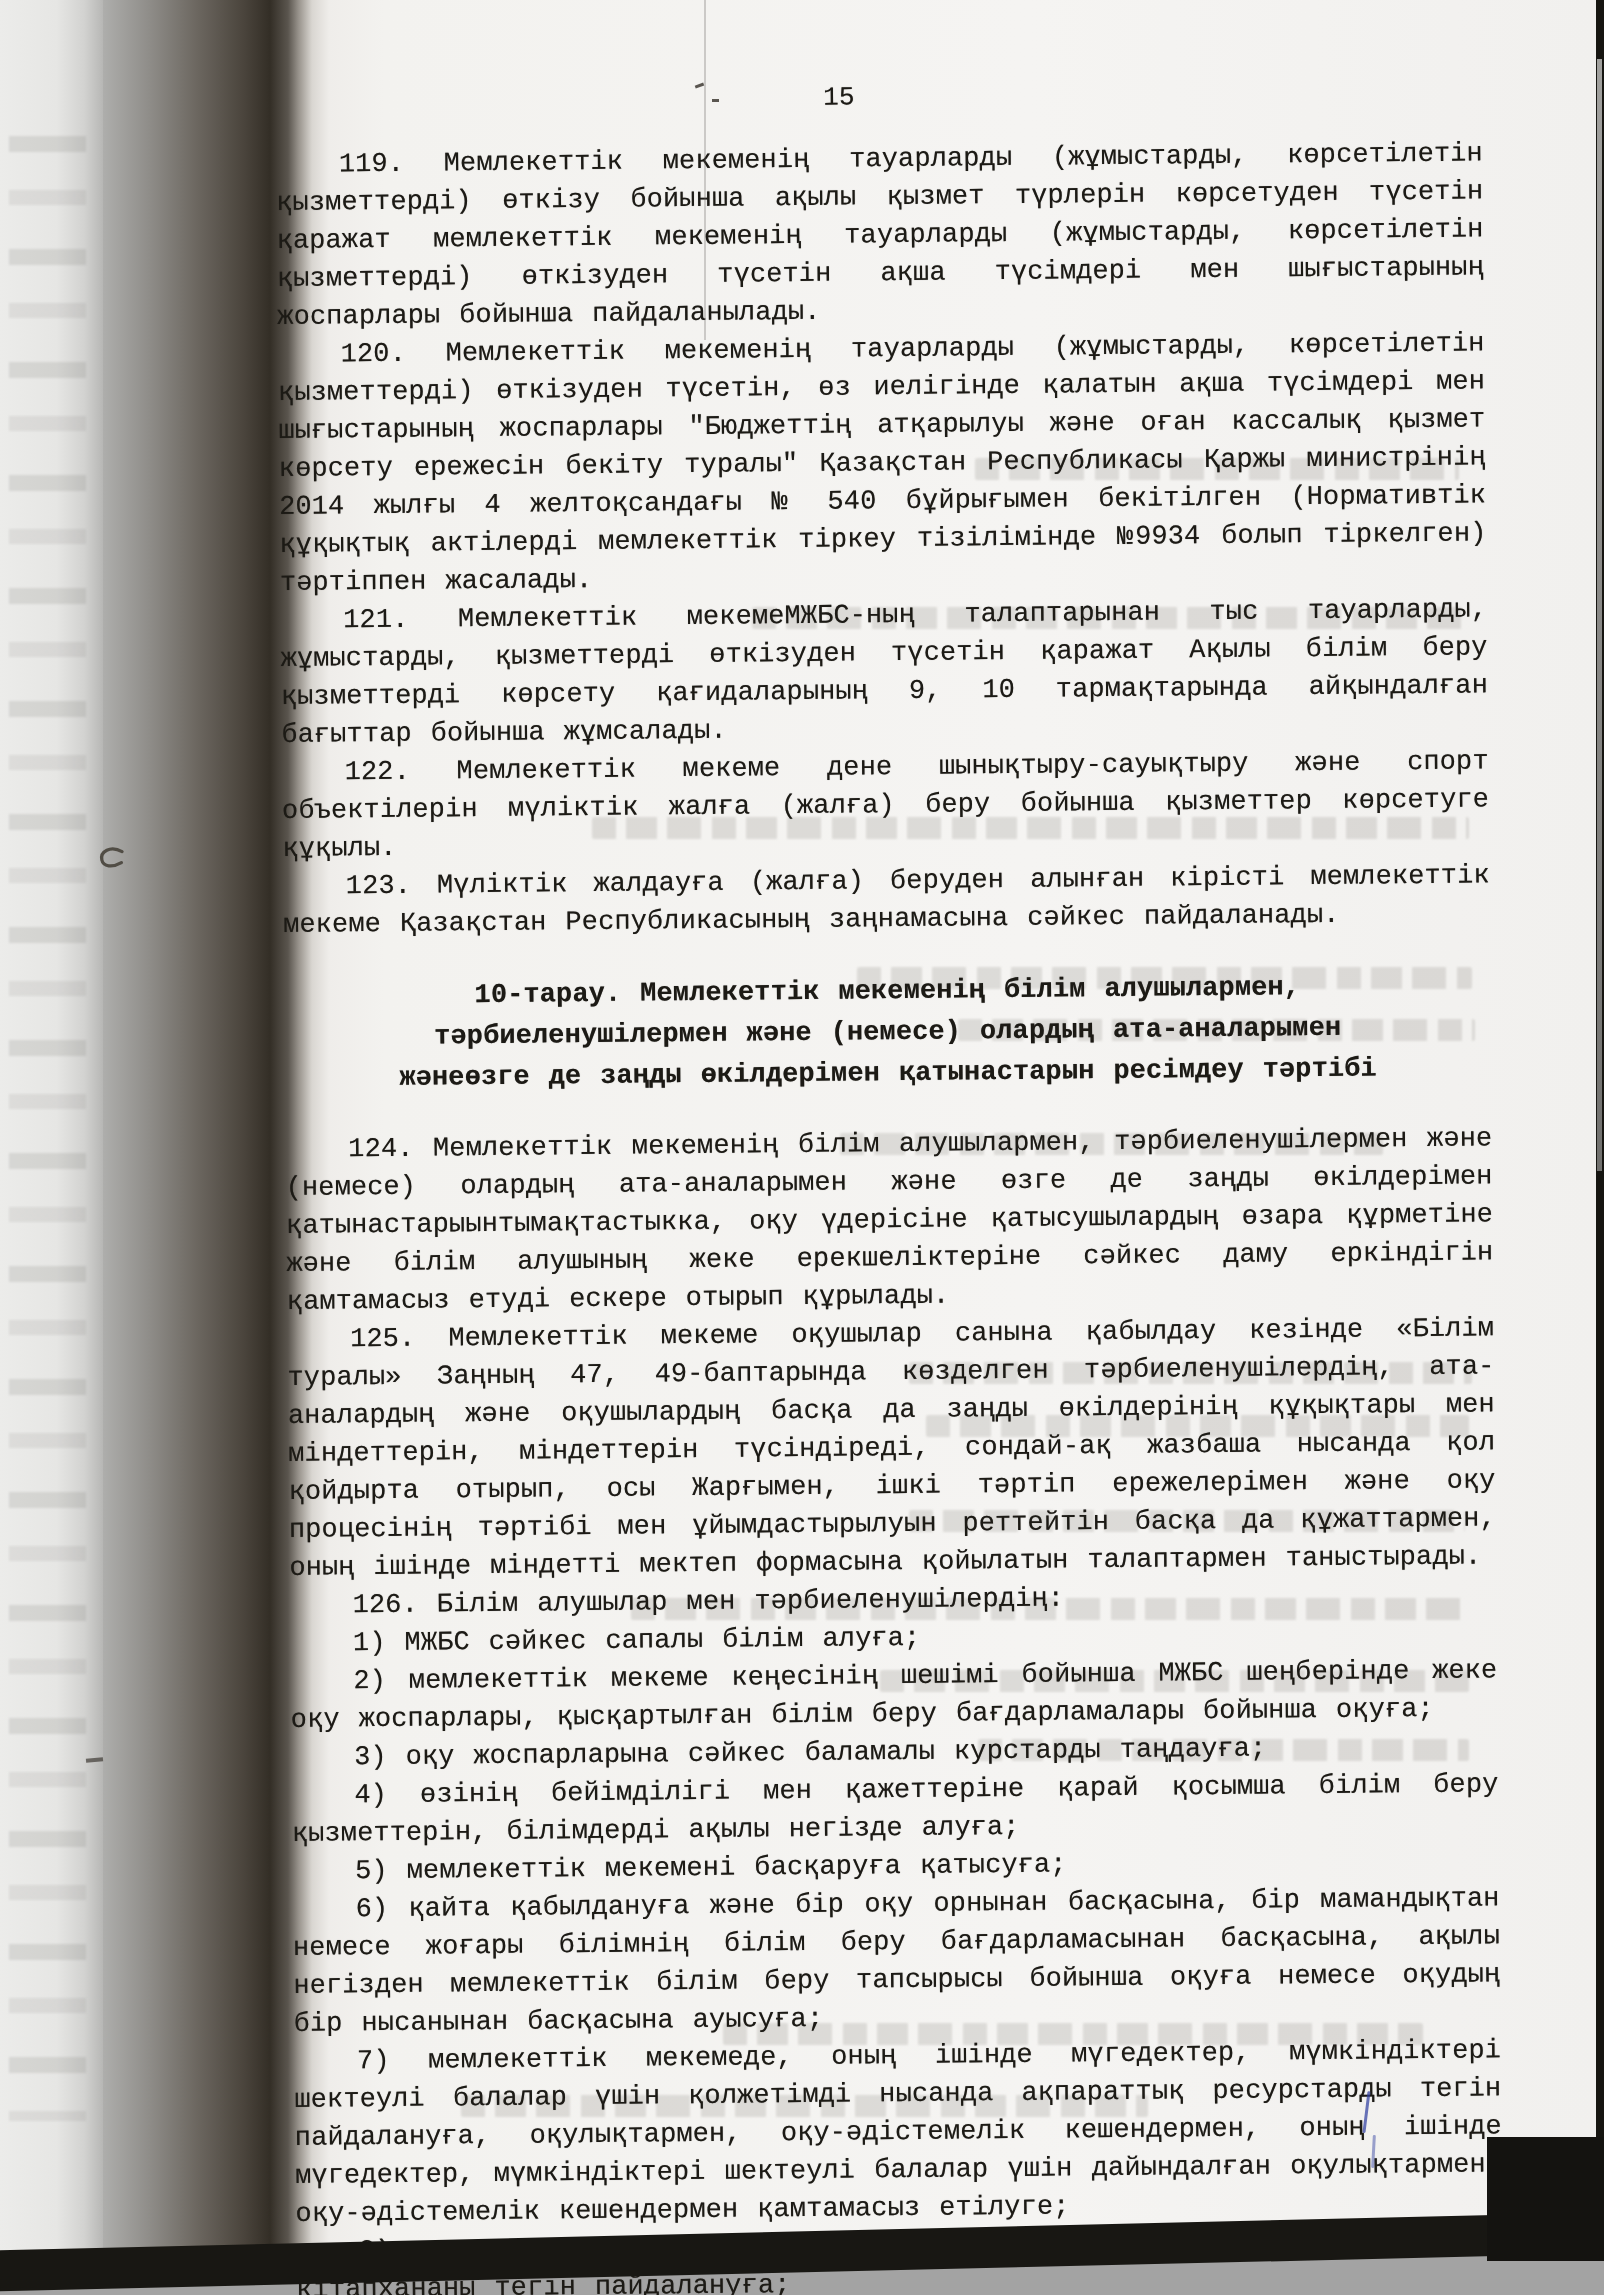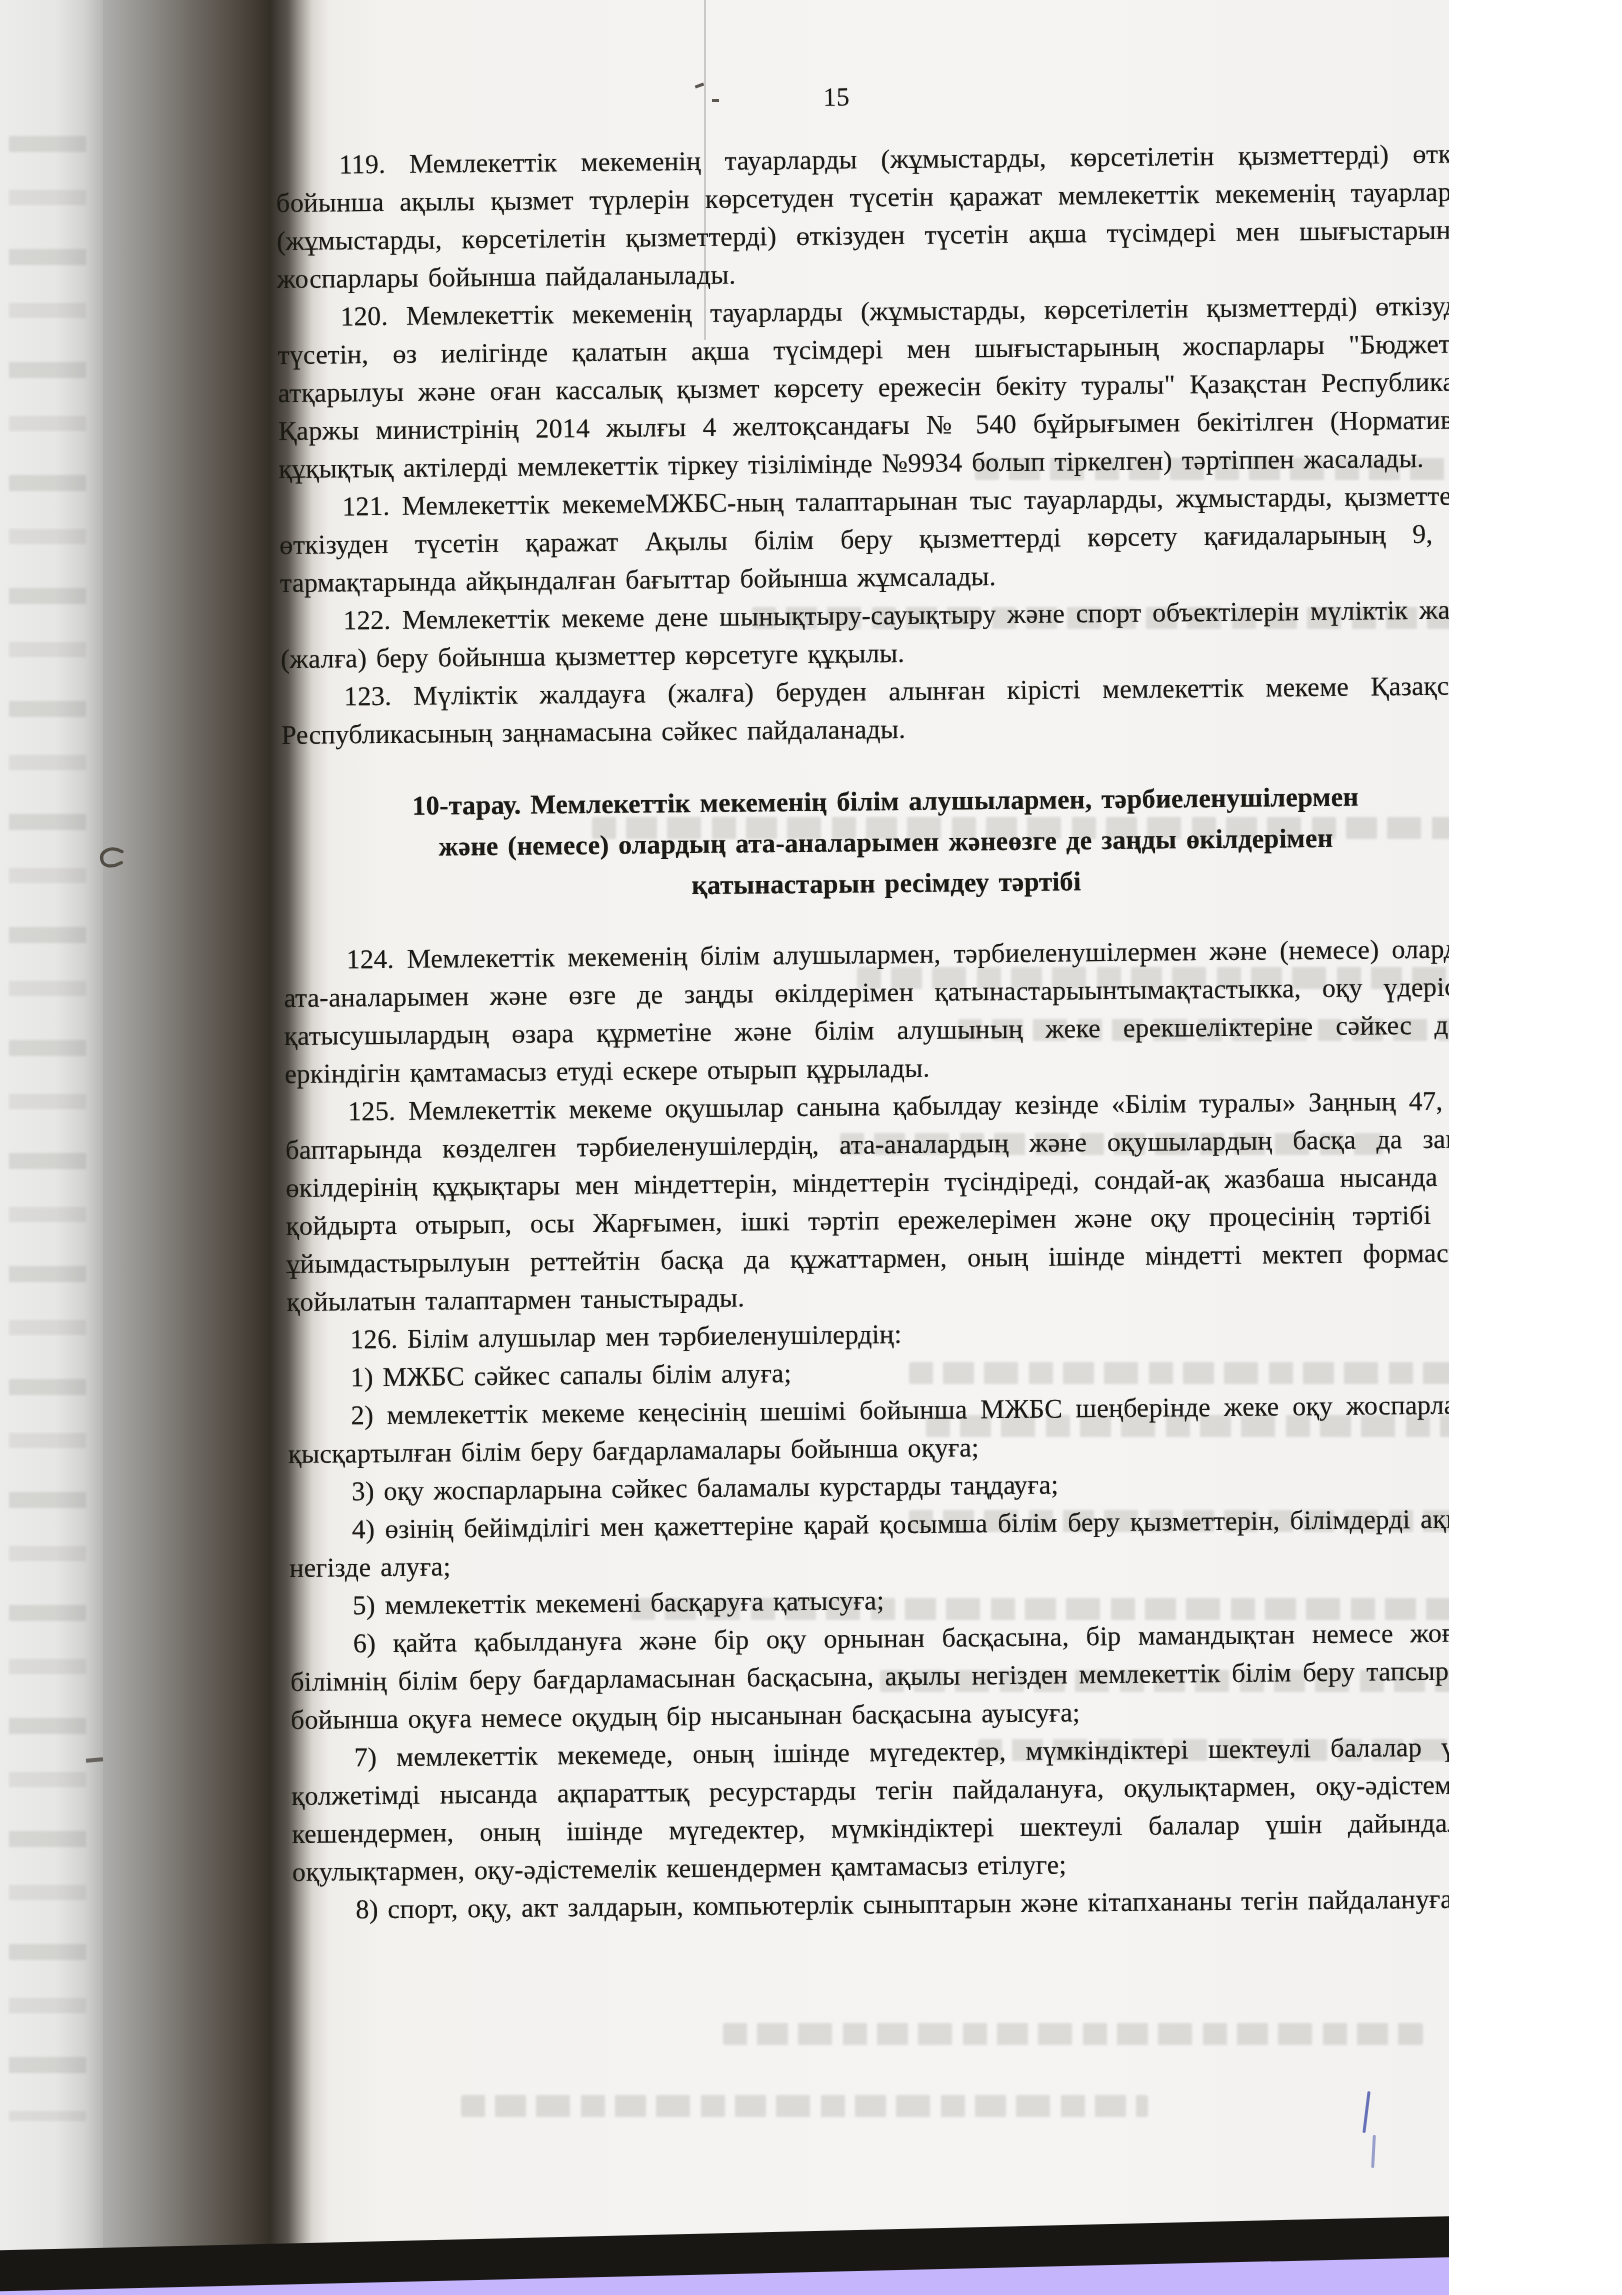--- a/index.html
+++ b/index.html
@@ -1,21 +1,21 @@
 <!DOCTYPE html>
 <html style="font-size:10.5px"><head>
 <meta charset="utf-8">
 <style>
   html,body{margin:0;padding:0;background:#ffffff;}
   .scan{
     position:relative;
-    width:1449px;height:2295px;
-    background:#c4b5fd;
+    width:1604px;height:2295px;
+    background:#a3a3a3;
     overflow:hidden;
-    font-family:Liberation Serif, serif;
+    font-family:Liberation Mono, monospace;
   }
   
   .prev-strip{
     position:absolute;left:0;top:0;width:103px;height:2259px;
     background:linear-gradient(90deg,#ececea 0,#e6e6e4 55%,#d2d2d0 82%,#b7b7b5 100%);
   }
   .prev-strip::after{
     content:"";position:absolute;left:9.2px;top:92px;width:77px;height:2029px;
     background:repeating-linear-gradient(180deg,
       transparent 0 44px, rgba(96,94,90,.14) 44px 60px,

